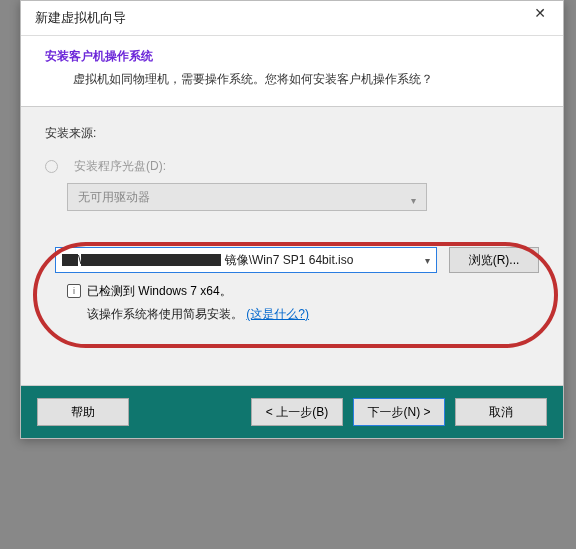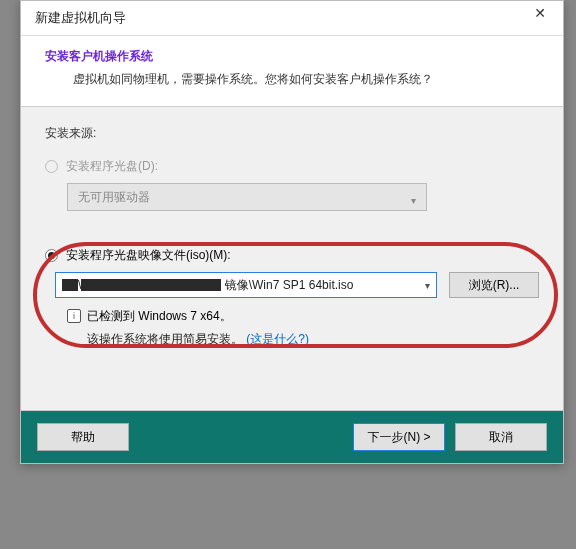--- a/index.html
+++ b/index.html
@@ -87,21 +87,21 @@
     }
     .radio.disabled { border-color: #bbb; background: #f0f0f0; }
     .radio.checked::after {
       content: "";
       position: absolute;
       width: 7px; height: 7px;
       border-radius: 50%;
       background: #222;
       top: 2px; left: 2px;
     }
-    .radio-label.disabled { color: #999; }
+    .radio-label.disabled { color: #999; margin-left: 8px; }
     .dd {
       margin-left: 22px;
       width: 360px;
       height: 28px;
       background: #e5e5e5;
       border: 1px solid #bbb;
       padding: 4px 10px;
       display: flex;
       align-items: flex-end;
       justify-content: space-between;
@@ -226,24 +226,20 @@
         <span class="radio disabled"></span>
         <span class="radio-label disabled">安装程序光盘(D):</span>
       </div>
       <div class="dd">
         <span>无可用驱动器</span>
         <span class="dd-chev">▾</span>
       </div>
     </div>
 
     <div class="radio-group" style="margin-top:36px;">
-      <div class="radio-line">
-        <span class="radio checked"></span>
-        <span class="radio-label">安装程序光盘映像文件(iso)(M):</span>
-      </div>
       <div class="iso-row">
         <div class="iso-input">
           <span>
             <span class="redact" style="width:16px;"></span>\<span class="redact" style="width:140px;"></span>
             <span>镜像\Win7 SP1 64bit.iso</span>
           </span>
           <span class="iso-chev">▾</span>
         </div>
         <button class="browse-btn">浏览(R)...</button>
       </div>
@@ -257,17 +253,18 @@
       </div>
     </div>
 
 
     <div class="annot"></div>
   </div>
 
   <div class="buttons">
     <button class="btn">帮助</button>
     <div class="btn-right">
+      <button class="btn">&lt; 上一步(B)</button>
       <button class="btn primary">下一步(N) &gt;</button>
       <button class="btn">取消</button>
     </div>
   </div>
 </div>
 
 </body></html>

